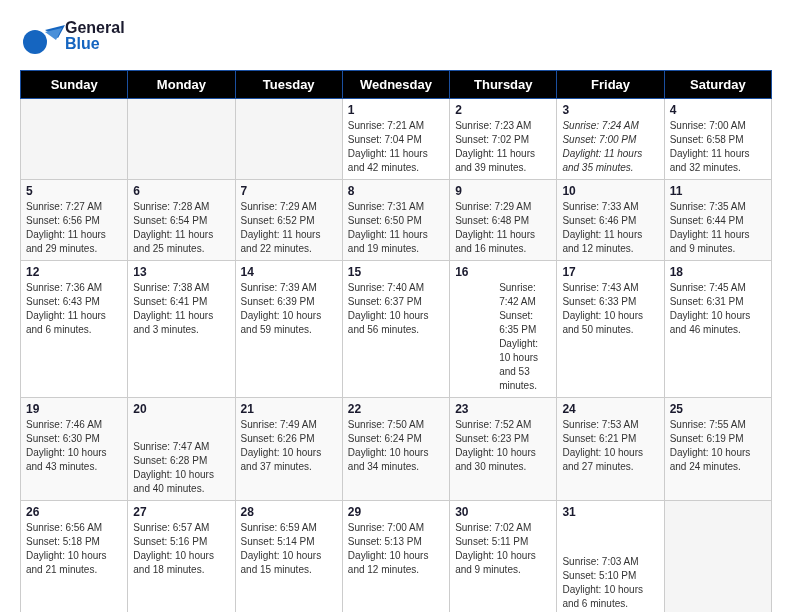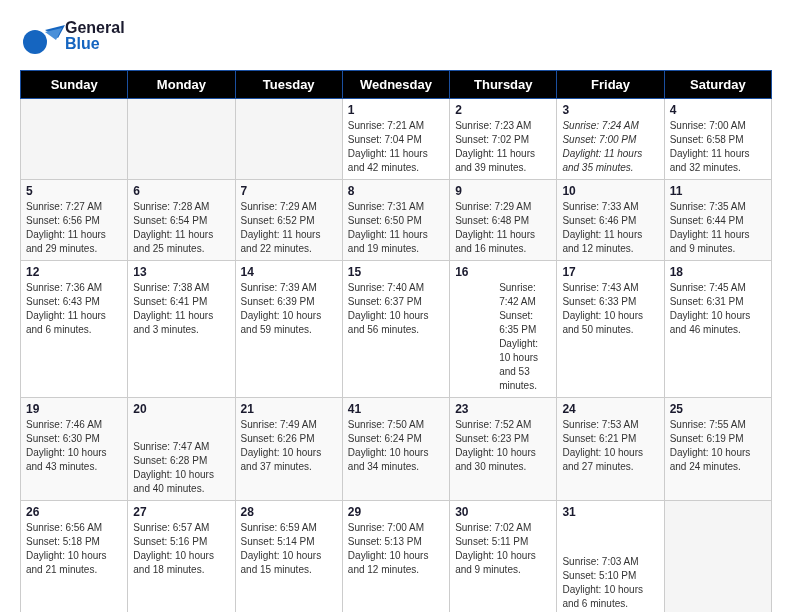--- a/index.html
+++ b/index.html
@@ -263,21 +263,21 @@
 and 40 minutes.</div>
         </td>
         <td>
           <div class="day-number">21</div>
           <div class="day-info" style="white-space: pre-line;">Sunrise: 7:49 AM
 Sunset: 6:26 PM
 Daylight: 10 hours
 and 37 minutes.</div>
         </td>
         <td>
-          <div class="day-number">41</div>
+          <div class="day-number">22</div>
           <div class="day-info" style="white-space: pre-line;">Sunrise: 7:50 AM
 Sunset: 6:24 PM
 Daylight: 10 hours
 and 34 minutes.</div>
         </td>
         <td>
           <div class="day-number">23</div>
           <div class="day-info" style="white-space: pre-line;">Sunrise: 7:52 AM
 Sunset: 6:23 PM
 Daylight: 10 hours

